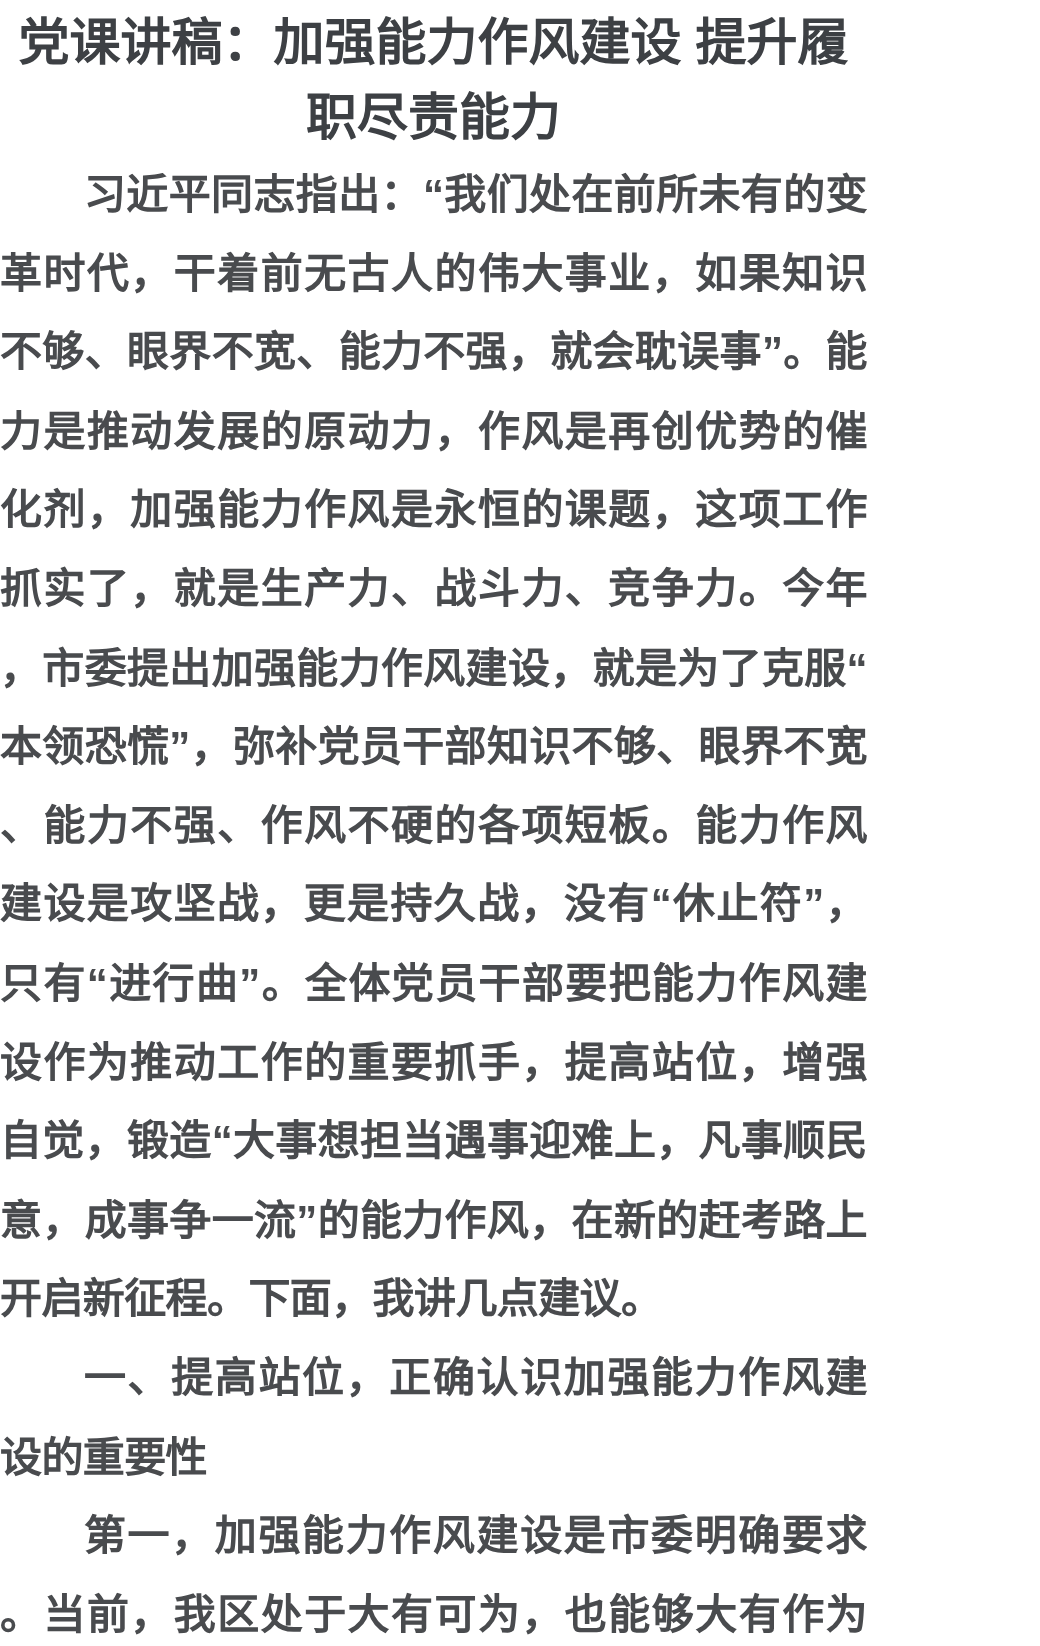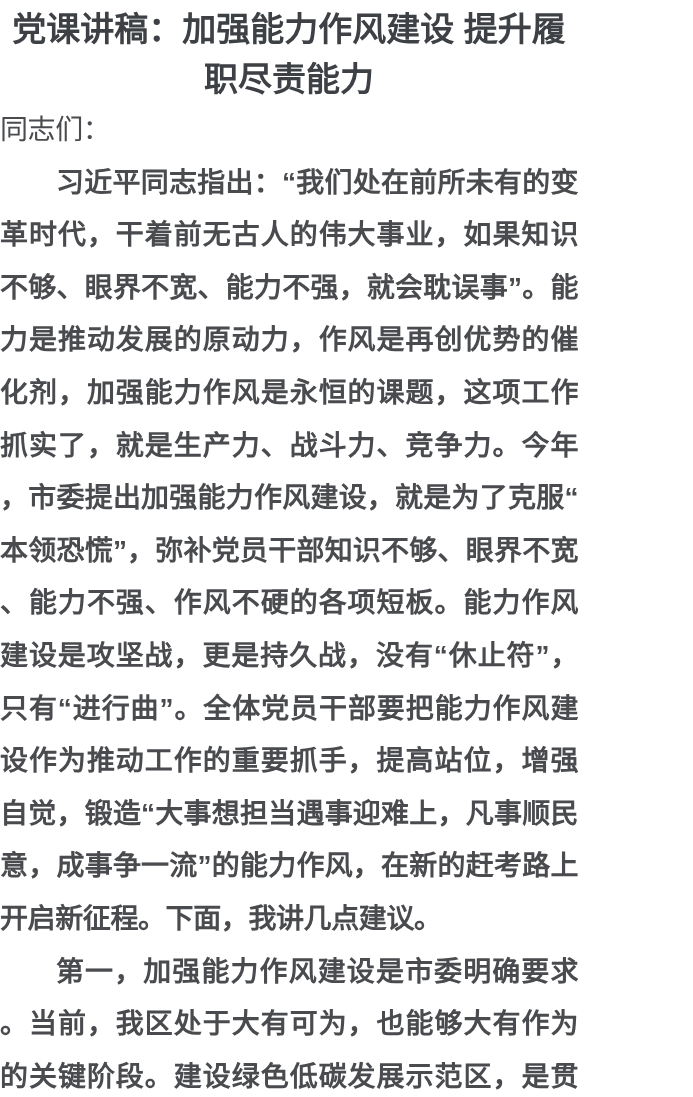--- a/index.html
+++ b/index.html
@@ -43,17 +43,17 @@
     text-indent: 2em;
     font-weight: bold;
   }
 </style>
 </head>
 <body>
 
 <div class="page">
   <h1 class="doc-title">党课讲稿：加强能力作风建设 提升履职尽责能力</h1>
   <div class="doc-body">
-    <p>同志们：</p>
     <p class="indent">习近平同志指出：“我们处在前所未有的变革时代，干着前无古人的伟大事业，如果知识不够、眼界不宽、能力不强，就会耽误事”。能力是推动发展的原动力，作风是再创优势的催化剂，加强能力作风是永恒的课题，这项工作抓实了，就是生产力、战斗力、竞争力。今年，市委提出加强能力作风建设，就是为了克服“本领恐慌”，弥补党员干部知识不够、眼界不宽、能力不强、作风不硬的各项短板。能力作风建设是攻坚战，更是持久战，没有“休止符”，只有“进行曲”。全体党员干部要把能力作风建设作为推动工作的重要抓手，提高站位，增强自觉，锻造“大事想担当遇事迎难上，凡事顺民意，成事争一流”的能力作风，在新的赶考路上开启新征程。下面，我讲几点建议。</p>
+    <p class="indent">一、提高站位，正确认识加强能力作风建设的重要性</p>
     <p class="indent">第一，加强能力作风建设是市委明确要求。当前，我区处于大有可为，也能够大有作为的关键阶段。建设绿色低碳发展示范区，是贯彻中央生态文明建设战略的必然选择。不辱时代使命、不负省委重托、回应群众期待，迫切需要一支信念过硬、政治过硬、责任过硬、能力过硬、作</p>
   </div>
 </div>
 
 </body></html>

